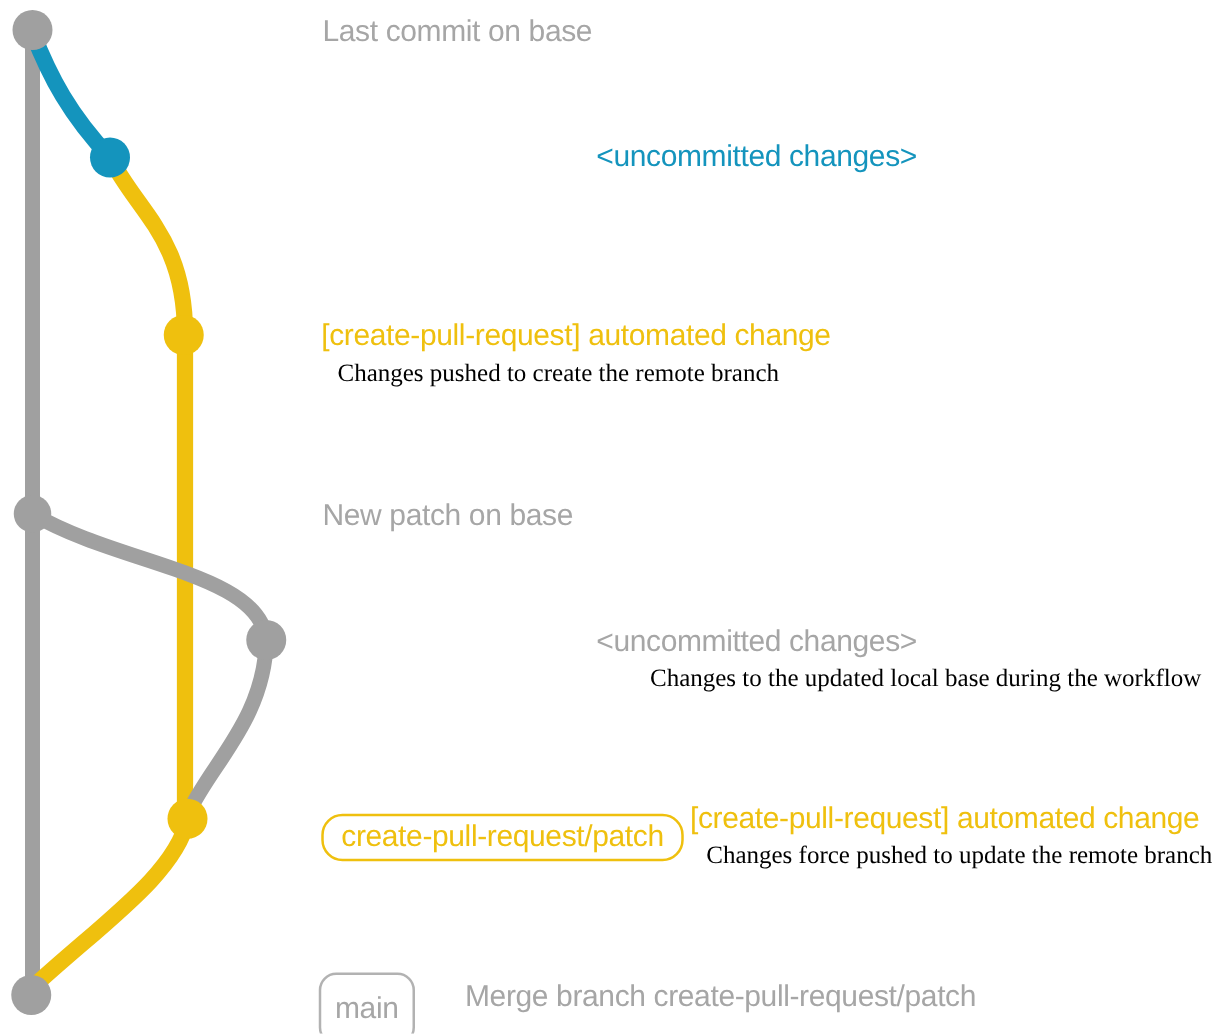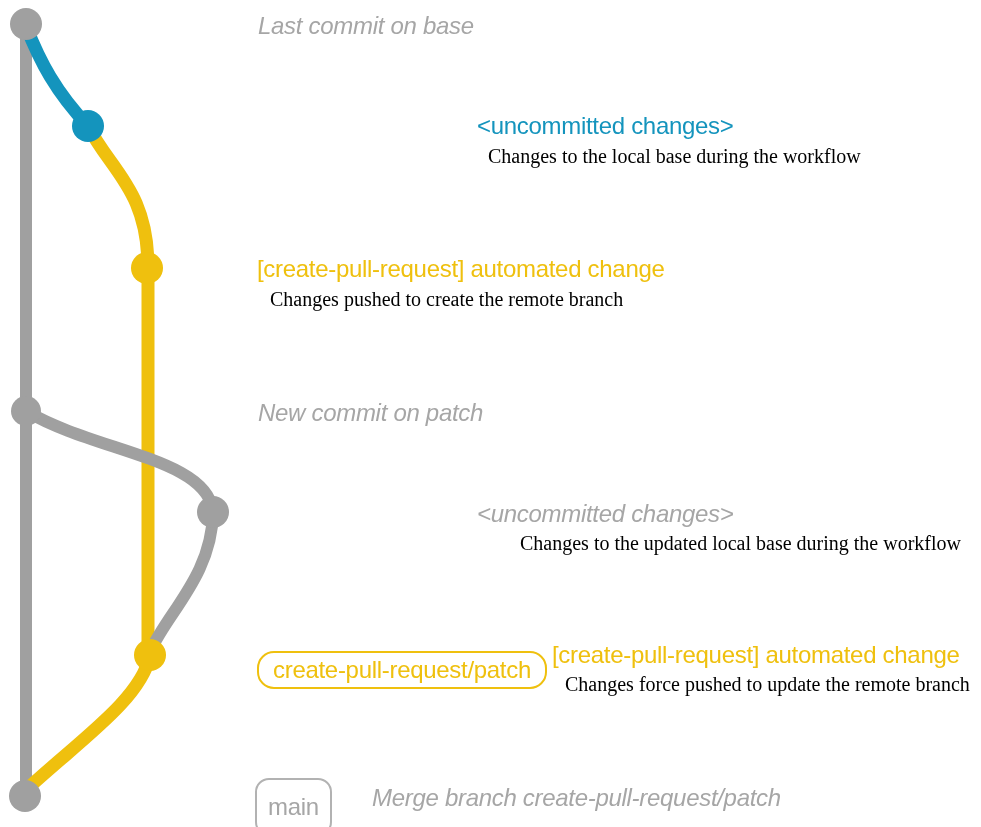--- a/index.html
+++ b/index.html
@@ -32,21 +32,21 @@
     border-radius: 17px;
     padding: 3px 14px;
     font: 24px/28px "Liberation Sans", sans-serif;
     letter-spacing: -0.3px;
     background: transparent;
   }
   .badge.small { padding: 13px 11px; border-width: 2px; border-radius: 14px; }
 
   .c-blue   { color: var(--blue); border-color: var(--blue); }
   .c-yellow { color: var(--yellow); border-color: var(--yellow); }
-  .c-graytx { color: var(--gray_text); font-style: italic; }
+  .c-graytx { color: var(--gray_text); }
   .c-grayba { color: var(--gray_text); border-color: var(--gray_border); }
 </style>
 </head>
 <body>
 
 <div class="canvas">
 
   <svg class="graph" width="981" height="827" viewBox="0 0 981 827">
 
     <path class="s-gray" d="M 26 24 L 26 797"></path>
@@ -64,26 +64,25 @@
     <circle class="f-yellow" cx="147" cy="268" r="16"></circle>
     <circle class="f-gray" cx="26" cy="411" r="15"></circle>
     <circle class="f-gray" cx="213" cy="512" r="16"></circle>
     <circle class="f-yellow" cx="150" cy="655" r="16"></circle>
     <circle class="f-gray" cx="25" cy="796" r="16"></circle>
   </svg>
 
   <div class="abs sans24 c-graytx" style="left:258px; top:12px;">Last commit on base</div>
 
   <div class="abs sans24 c-blue" style="left:477px; top:112px;">&lt;uncommitted changes&gt;</div>
-  <div class="abs serif20" style="left:488px; top:144px;">Changes to the local base during the workflow</div>
 
   <div class="abs sans24 c-yellow" style="left:257px; top:255px;">[create-pull-request] automated change</div>
   <div class="abs serif20" style="left:270px; top:287px;">Changes pushed to create the remote branch</div>
 
-  <div class="abs sans24 c-graytx" style="left:258px; top:399px;">New commit on patch</div>
+  <div class="abs sans24 c-graytx" style="left:258px; top:399px;">New patch on base</div>
 
   <div class="abs sans24 c-graytx" style="left:477px; top:500px;">&lt;uncommitted changes&gt;</div>
   <div class="abs serif20" style="left:488px; top:531px;margin-left:32px;">Changes to the updated local base during the workflow</div>
 
   <div class="abs" style="left:257px; top:635px;margin-top:16px;">
     <span class="badge c-yellow">create-pull-request/patch</span>
   </div>
   <div class="abs sans24 c-yellow" style="left:552px; top:641px;">[create-pull-request] automated change</div>
   <div class="abs serif20" style="left:565px; top:672px;">Changes force pushed to update the remote branch</div>
 

